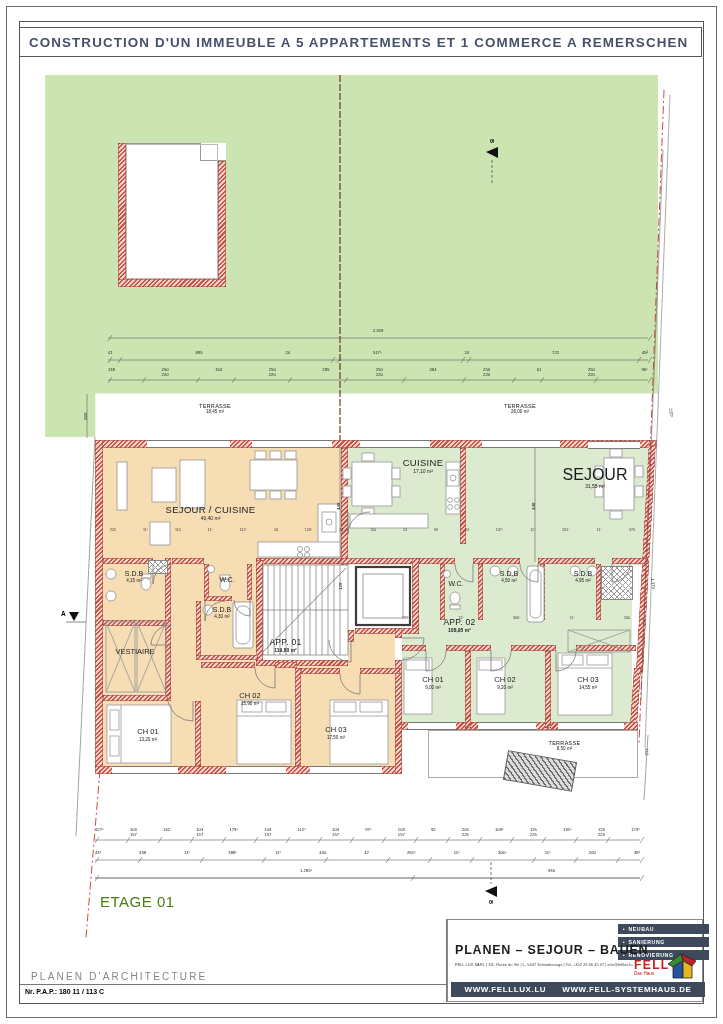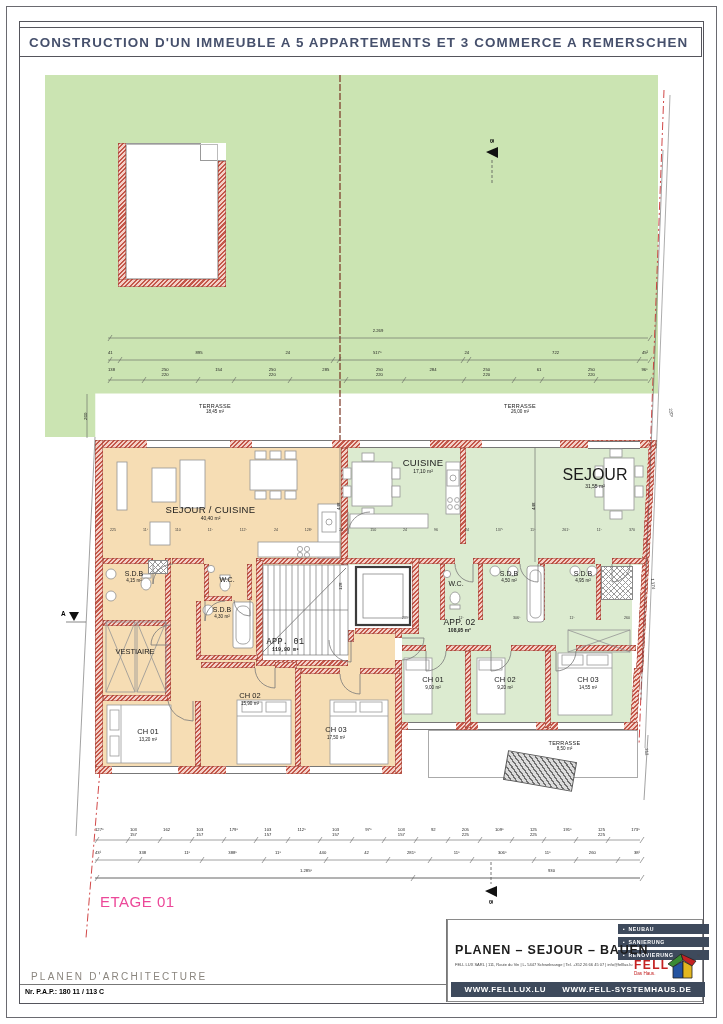--- a/index.html
+++ b/index.html
@@ -41,21 +41,21 @@
 </style>
 </head>
 <body>
 
 <div class="sheet">
 
   <div class="frame-outer"></div>
   <div class="frame-inner"></div>
 
   <div class="title-box">
-    <span>CONSTRUCTION D'UN IMMEUBLE A 5 APPARTEMENTS ET 3 COMMERCE A REMERSCHEN</span>
+    <span>CONSTRUCTION D'UN IMMEUBLE A 5 APPARTEMENTS ET 1 COMMERCE A REMERSCHEN</span>
   </div>
 
   <div class="green"></div>
 
   <div class="abs" style="left:118px;top:143px;width:108px;height:144px;background:#fff;">
     <div class="abs" style="left:0;top:0;width:84px;height:1px;background:#999;"></div>
     <div class="abs" style="left:82px;top:0;width:26px;height:18px;background:#fff;border-left:1px solid #999;border-bottom:1px solid #999;box-sizing:border-box;"></div>
     <div class="wall" style="left:0;top:0;width:8px;height:144px;"></div>
     <div class="wall" style="left:100px;top:18px;width:8px;height:126px;"></div>
     <div class="wall" style="left:0;top:136px;width:108px;height:8px;"></div>
@@ -317,21 +317,21 @@
   <div class="lbl" style="left:388px;top:458px;width:70px;">
     <span class="nm-lg">CUISINE</span>
     <span class="ar">17,10 m²</span>
   </div>
   <div class="lbl" style="left:550px;top:466px;width:90px;">
     <span class="n
 
 m-lg">SEJOUR</span>
     <span class="ar">31,55 m²</span>
   </div>
-  <div class="lbl" style="left:248px;top:638px;width:75px;font-family:Liberation Mono, monospace;">
+  <div class="lbl" style="left:248px;top:638px;width:75px;">
     <span class="nm-md">APP. 01</span>
     <span class="ar" style="font-weight:bold;">119,80 m²</span>
   </div>
   <div class="lbl" style="left:422px;top:618px;width:75px;text-align:center;">
     <span class="nm-md">APP. 02</span>
     <span class="ar" style="font-weight:bold;">108,95 m²</span>
   </div>
   <div class="lbl" style="left:108px;top:570px;width:52px;">
     <span class="nm-sm">S.D.B</span>
     <span class="ar-sm">4,15 m²</span>
@@ -488,21 +488,21 @@
     </div>
 
   <span class="vdim" style="left:336px;top:510px;transform:rotate(-90deg);">448</span>
   <span class="vdim" style="left:531px;top:510px;transform:rotate(-90deg);">448</span>
   <span class="vdim" style="left:83px;top:420px;transform:rotate(-90deg);">260</span>
   <span class="vdim" style="left:673px;top:408px;transform:rotate(83deg);">220⁵</span>
   <span class="vdim" style="left:655px;top:578px;transform:rotate(84deg);">1.174</span>
   <span class="vdim" style="left:649px;top:748px;transform:rotate(87deg);">212</span>
   <span class="vdim" style="left:338px;top:590px;transform:rotate(-90deg);">128</span>
 
-  <span class="abs" style="left:100px;top:893px;font-size:15px;color:#ec4899;letter-spacing:.5px;z-index:30;">ETAGE 01</span>
+  <span class="abs" style="left:100px;top:893px;font-size:15px;color:#4d7c0f;letter-spacing:.5px;z-index:30;">ETAGE 01</span>
 
   <div class="abs" style="left:446px;top:919px;width:1px;height:83px;background:#777;"></div>
   <div class="abs" style="left:447px;top:919px;width:256px;height:83px;border:1px solid #8a8a8a;box-sizing:border-box;"></div>
 
   <span class="abs" style="left:31px;top:971px;font-size:10px;letter-spacing:2.2px;color:#8a857e;">PLANEN D'ARCHITECTURE</span>
   <div class="abs" style="left:20px;top:984px;width:426px;height:1px;background:#777;"></div>
   <span class="abs" style="left:25px;top:988px;font-size:7px;font-weight:bold;color:#000;">Nr. P.A.P.: 180  11 / 113 C</span>
 
   <div class="abs" style="left:618px;top:924px;display:flex;flex-direction:column;align-items:flex-end;z-index:40;">
       <span class="badge">NEUBAU</span>

